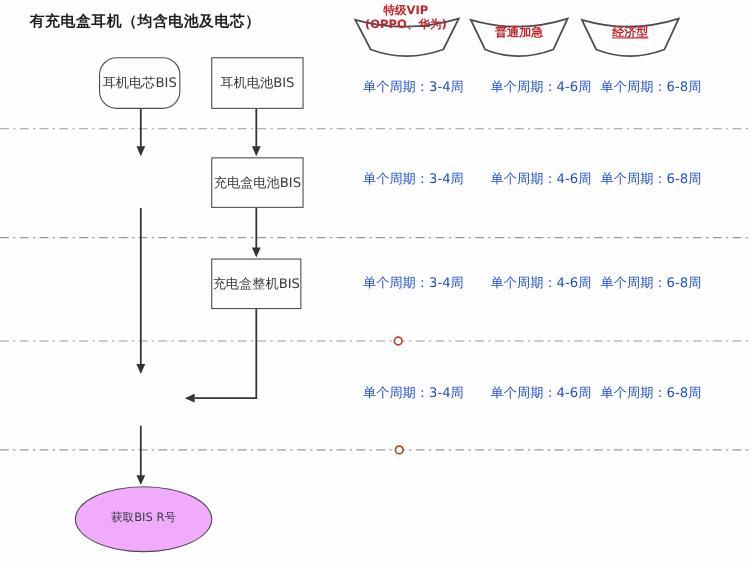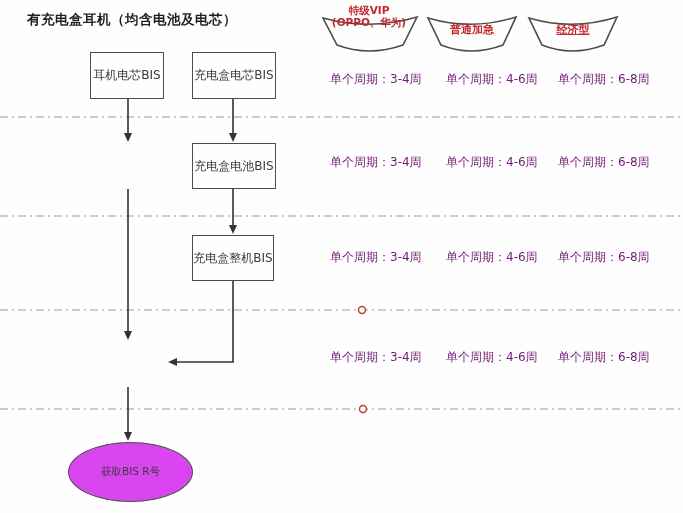--- a/index.html
+++ b/index.html
@@ -11,33 +11,33 @@
   .title{
     position:absolute;left:27px;top:11px;font-size:13.5px;font-weight:bold;
     color:#1f1f1f;letter-spacing:0.5px;white-space:nowrap;
   }
   .node{
     position:absolute;border:1.5px solid #4d4d4d;background:#fefefe;
     display:flex;align-items:center;justify-content:center;
     font-size:12px;color:#3a3a3a;white-space:nowrap;box-sizing:border-box;
   }
   .terminal{
-    position:absolute;border:1.5px solid #4d4d4d;border-radius:50%;background:#d946ef;
+    position:absolute;border:1.5px solid #4d4d4d;border-radius:50%;background:#f0abfc;
     display:flex;flex-direction:column;align-items:center;justify-content:center;
     font-size:10.5px;color:#3a3a3a;text-align:center;box-sizing:border-box;
     line-height:1.25;padding:4px 10px;
   }
   .tier-label{
     position:absolute;text-align:center;font-weight:bold;color:#c1272d;
     font-size:10.5px;line-height:1.15;white-space:nowrap;
   }
   .cycle{
-    position:absolute;font-size:12px;color:#701a75;white-space:nowrap;
+    position:absolute;font-size:12px;color:#1d4ed8;white-space:nowrap;
   }
-  .c1{left:330px}.c2{left:446px}.c3{left:558px}
+  .c1{left:330px}.c2{left:446px}.c3{left:546px}
   .r1{top:71px}.r2{top:154px}.r3{top:249px}.r4{top:349px}
 </style>
 </head>
 <body>
 
 <div id="canvas">
 
   <svg id="wires" viewBox="0 0 683 513">
 
     <g stroke="#9a9a9a" stroke-width="1" stroke-dasharray="8 4 2 4" fill="none">
@@ -80,22 +80,22 @@
     <div>特级VIP</div>
     <div>(OPPO、华为)</div>
   </div>
   <div class="tier-label" style="left:427px;top:24px;width:90px;font-size:11px;">
     <div>普通加急</div>
   </div>
   <div class="tier-label" style="left:528px;top:24px;width:90px;font-size:11px;text-decoration:underline;">
     <div>经济型</div>
   </div>
 
-  <div class="node" style="left:90px;top:52px;width:74px;height:47px;">耳机电芯BIS</div>
-  <div class="node" style="left:192px;top:52px;width:84px;height:47px;">充电盒电芯BIS</div>
+  <div class="node" style="left:90px;top:52px;width:74px;height:47px;border-radius:16px;">耳机电芯BIS</div>
+  <div class="node" style="left:192px;top:52px;width:84px;height:47px;">耳机电池BIS</div>
   <div class="node" style="left:192px;top:143px;width:84px;height:46px;">充电盒电池BIS</div>
   <div class="node" style="left:192px;top:235px;width:82px;height:46px;">充电盒整机BIS</div>
 
   <div class="terminal" style="left:68px;top:442px;width:125px;height:60px;">
     <span>获取BIS R号</span>
   </div>
 
   <div class="cycle r1 c1">单个周期：3-4周</div>
   <div class="cycle r1 c2">单个周期：4-6周</div>
   <div class="cycle r1 c3">单个周期：6-8周</div>

